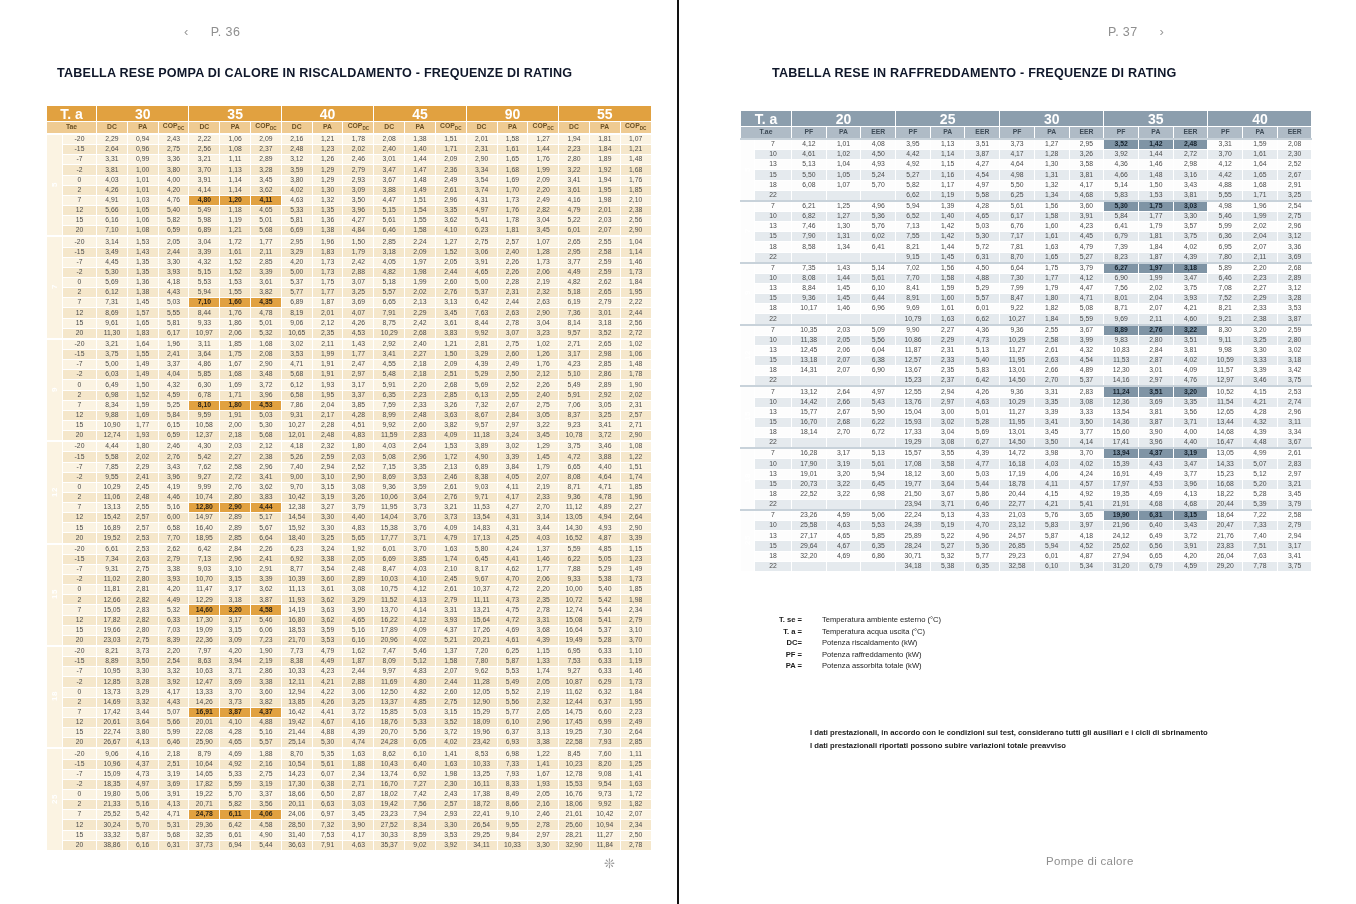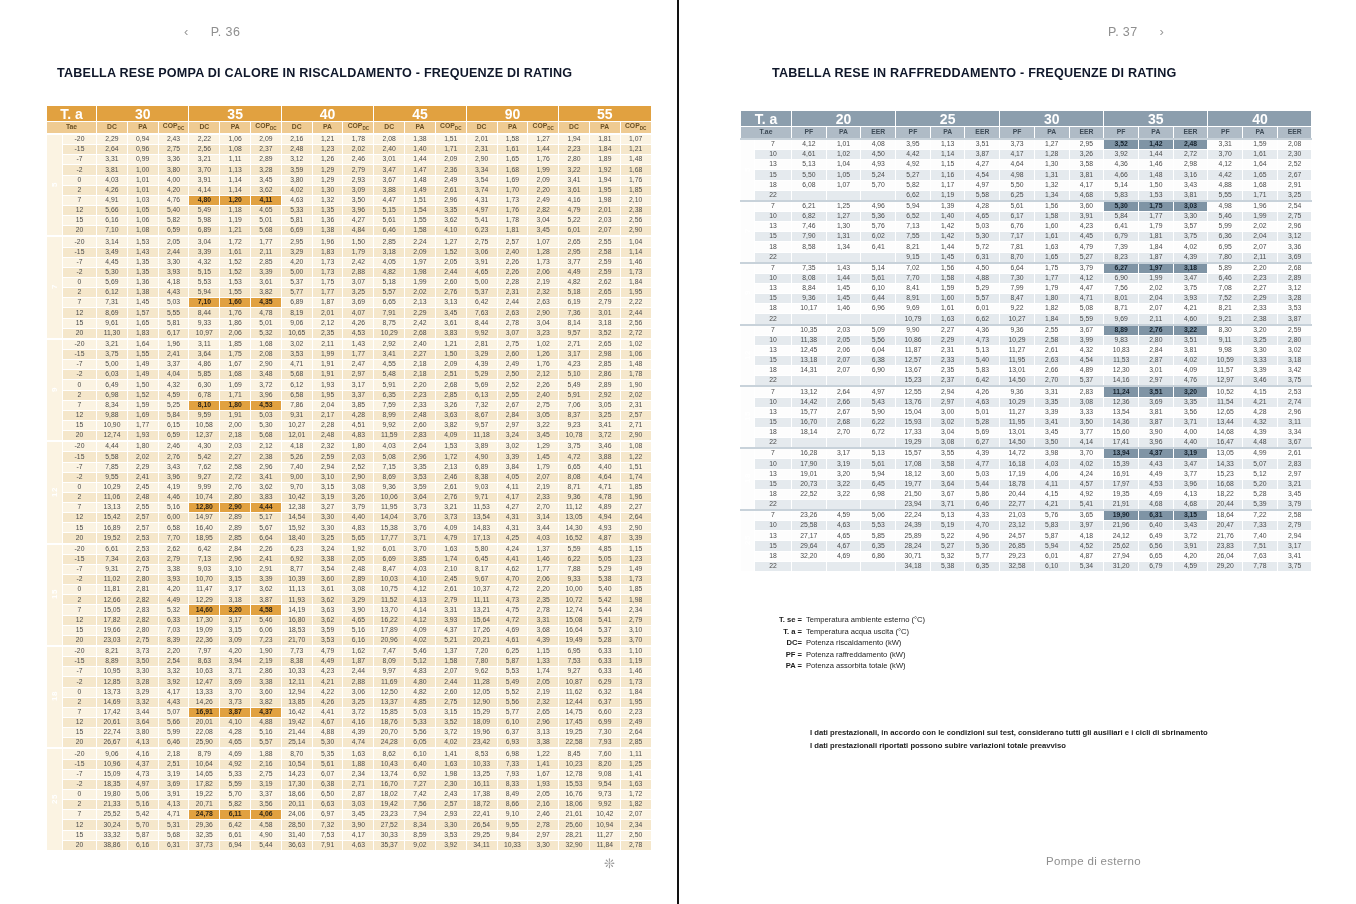--- a/index.html
+++ b/index.html
@@ -29,21 +29,21 @@
   .cool thead tr.h1 th{background:var(--cool_accent);}
   .cool thead tr.h2 th{background:var(--cool_subheader);color:var(--cool_subtext);}
   .cool td.glab{background:var(--cool_accent);}
   .cool tr.even td{background:var(--cool_light);}
   .cool tr.odd td{background:var(--cool_dark);}
   .cool td.hl{background:var(--cool_highlight) !important;color:#14202b;font-weight:bold;}
   .cool td{color:#4b4b4b;}
   .cool tr.gstart td{border-top:2px solid #c8d2da;}
   .legend{position:absolute;left:756px;top:614px;font-size:7.6px;line-height:11.6px;color:#1c1c1c;}
   .legend .row{display:flex;}
-  .legend .term{width:46px;text-align:right;font-weight:bold;margin-right:4px;white-space:nowrap;}
+  .legend .term{width:46px;text-align:right;font-weight:bold;margin-right:20px;white-space:nowrap;}
   .legend .def{white-space:nowrap;}
   .notes{position:absolute;left:810px;top:726px;font-size:7.7px;font-weight:bold;color:#1c1c1c;line-height:13px;white-space:nowrap;}
   .footer-label{position:absolute;left:1046px;top:855px;font-size:11.5px;color:#8f8f8f;letter-spacing:.3px;}
   .ornament{position:absolute;left:604px;top:856px;font-size:13px;color:#9a9a9a;}
 </style>
 </head>
 <body>
 
 <div class="sheet">
 
@@ -2436,14 +2436,14 @@
         <span class="term">PA =</span>
         <span class="def">Potenza assorbita totale (kW)</span>
       </div>
     </div>
 
   <div class="notes">
     <div>I dati prestazionali, in accordo con le condizioni sui test, considerano tutti gli ausiliari e i cicli di sbrinamento</div>
     <div>I dati prestazionali riportati possono subire variazioni totale preavviso</div>
   </div>
 
-  <div class="footer-label">Pompe di esterno</div>
+  <div class="footer-label">Pompe di calore</div>
 </div>
 
 </body></html>

